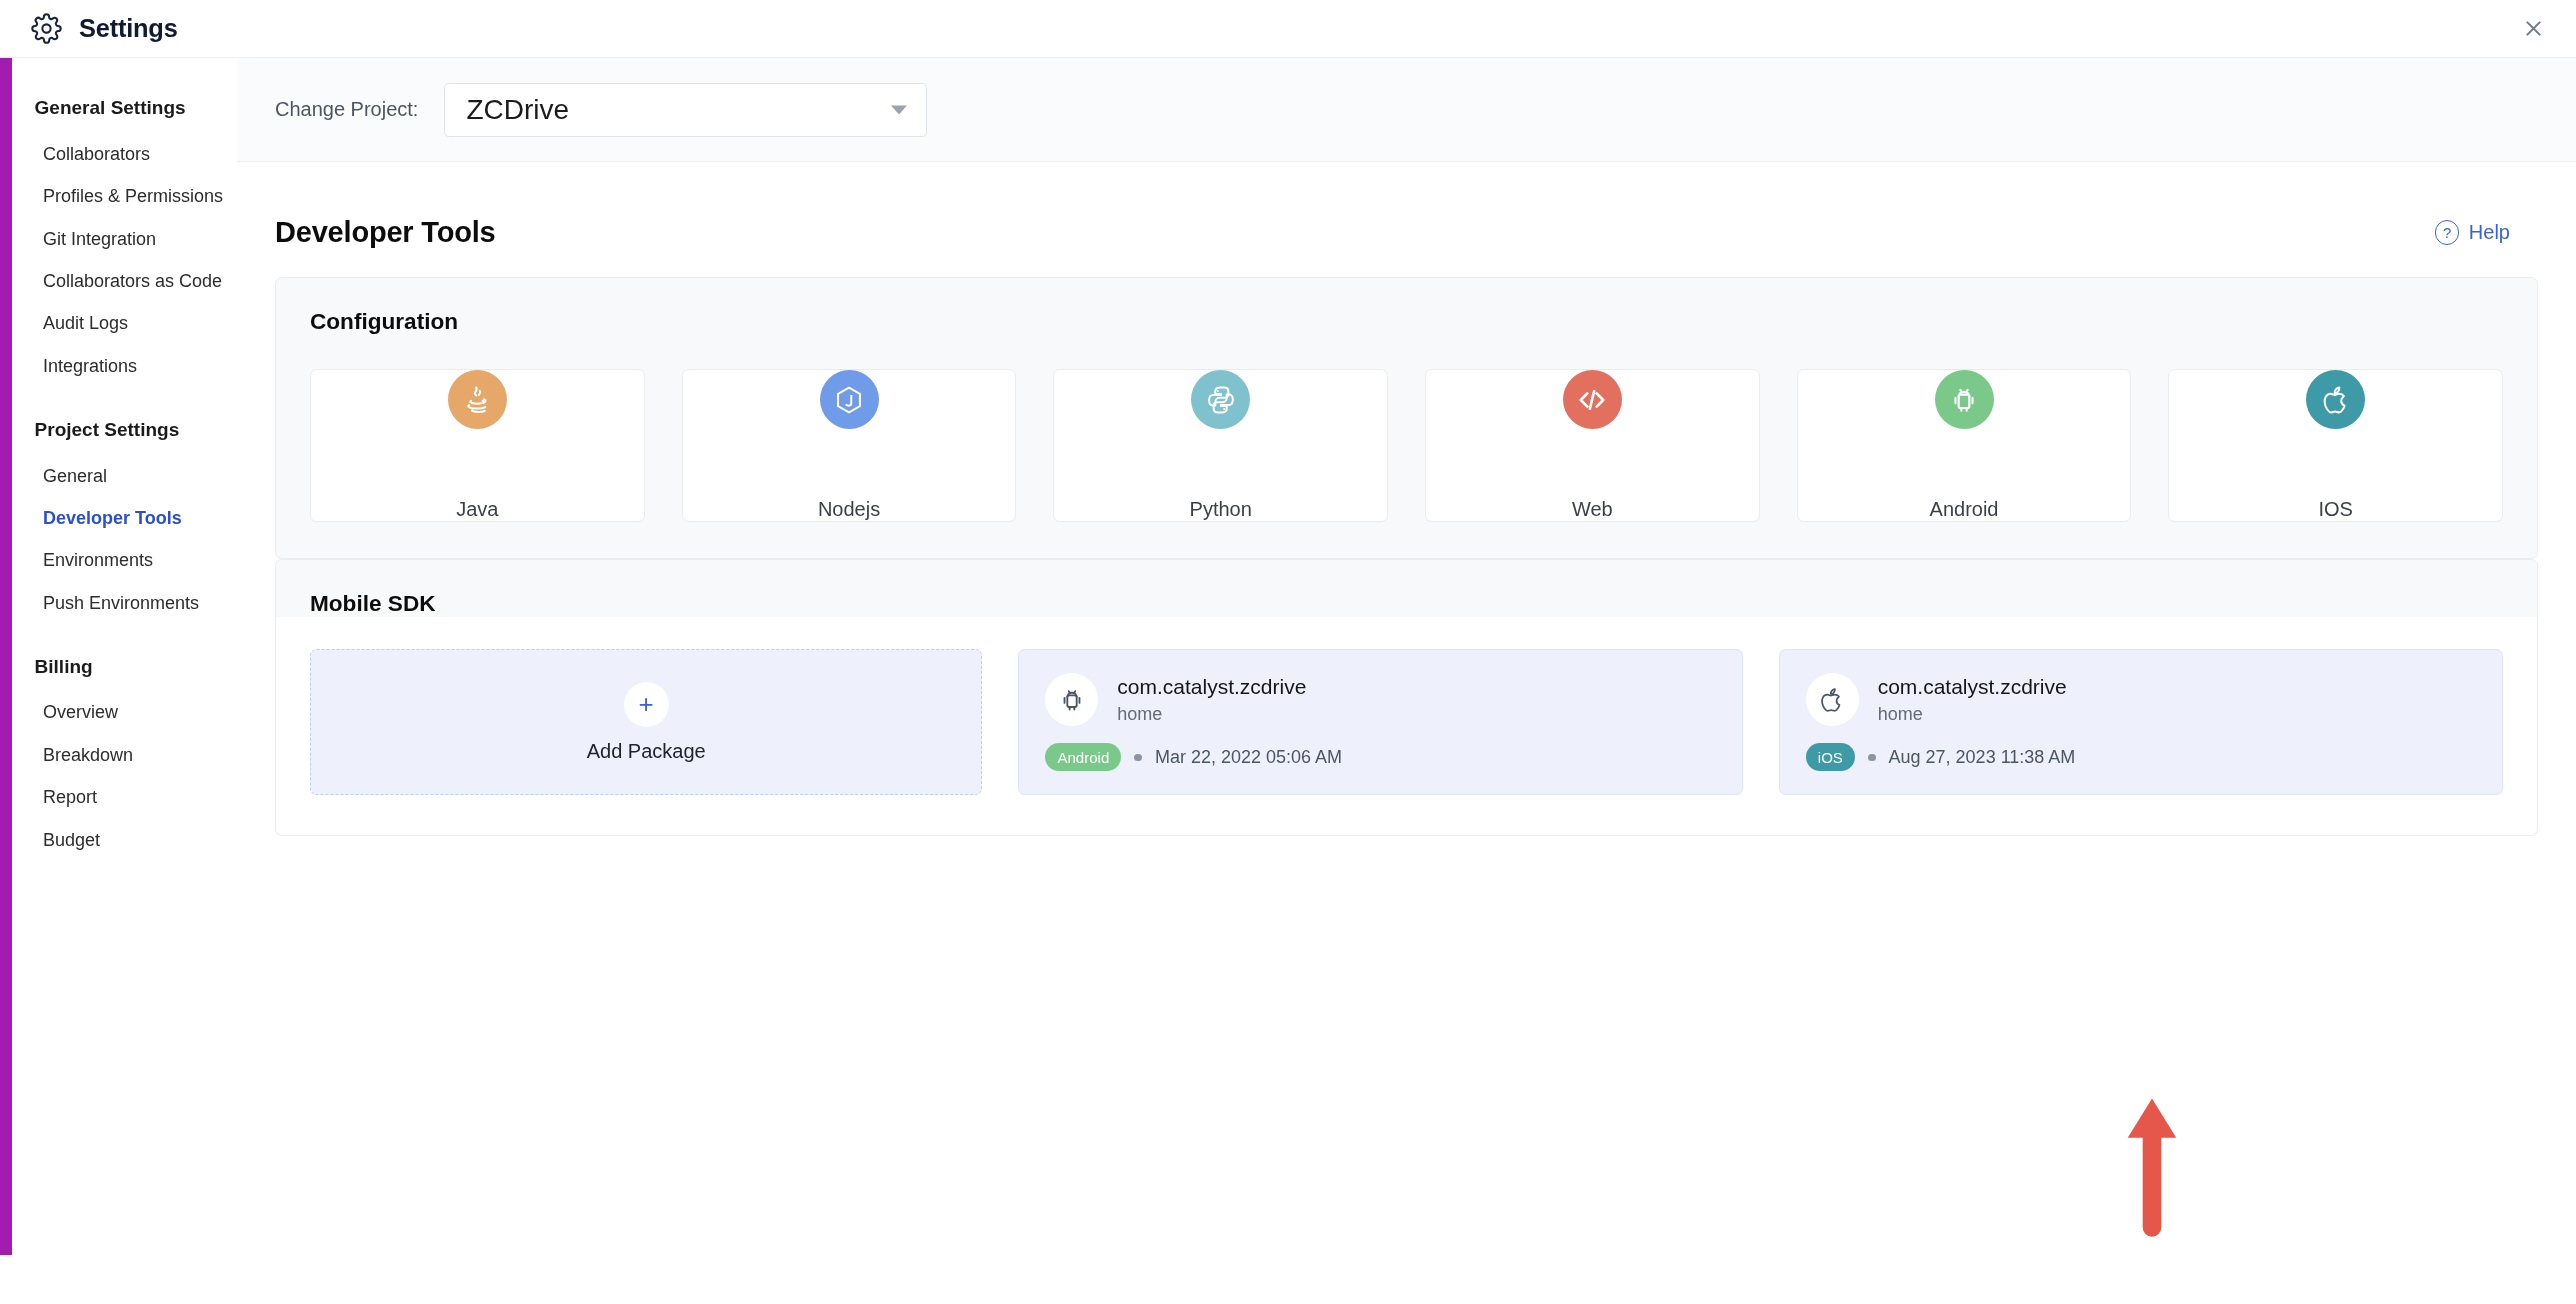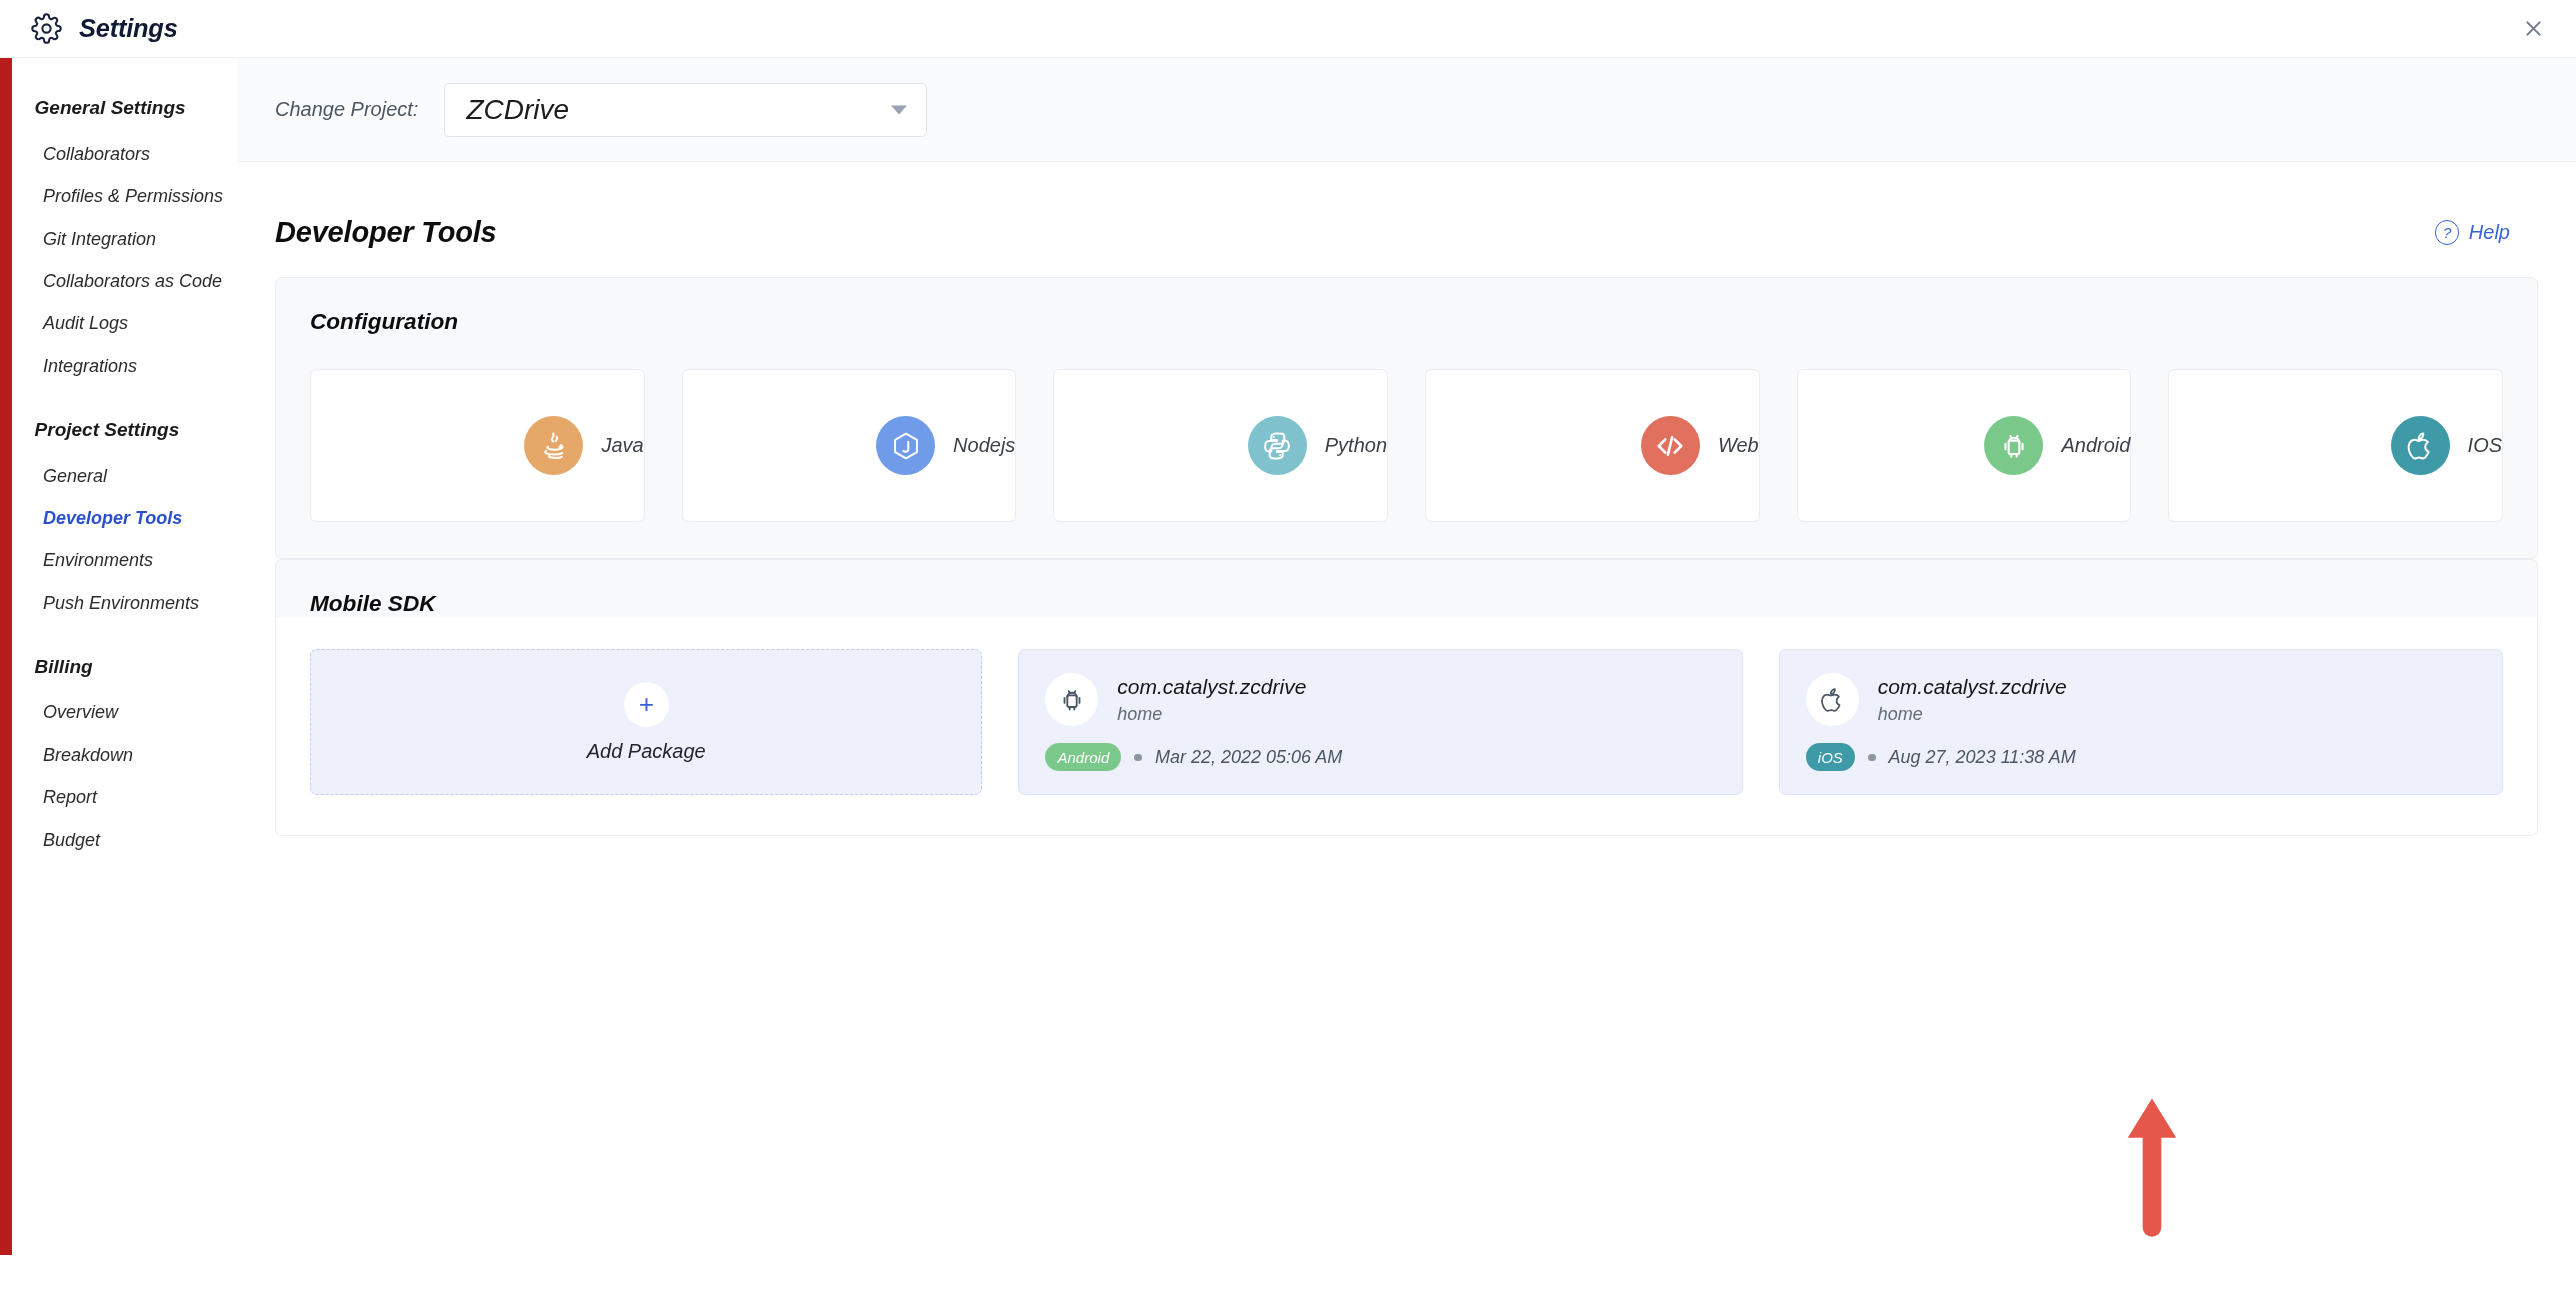--- a/index.html
+++ b/index.html
@@ -9,22 +9,21 @@
     height: 1305px;
     overflow: hidden;
     background: #ffffff;
     font-family: "Liberation Sans", sans-serif;
   }
 
   #app {
     position: relative;
     width: 2576px;
     height: 1255px;
-    background: #b91c1c;
-    font-style: italic;
+    background: #a21caf;
   }
 
   
   .titlebar {
     position: absolute;
     top: 0; left: 0;
     width: 2576px;
     height: 58px;
     background: #ffffff;
     display: flex;
@@ -208,23 +207,23 @@
     padding: 34px 34px 36px 34px;
   }
   .config-card {
     flex: 1 1 0;
     min-width: 0;
     height: 153px;
     background: #ffffff;
     border: 0.9px solid #e9ecf1;
     border-radius: 6.6px;
     display: flex;
-    flex-direction: row;
-    align-items: center;
-    justify-content: flex-end;
+    flex-direction: column;
+    align-items: center;
+    justify-content: space-between;
     gap: 18px;
     cursor: pointer;
   }
   .config-avatar {
     width: 59px; height: 59px;
     border-radius: 50%;
     display: flex;
     align-items: center;
     justify-content: center;
     color: #ffffff;

